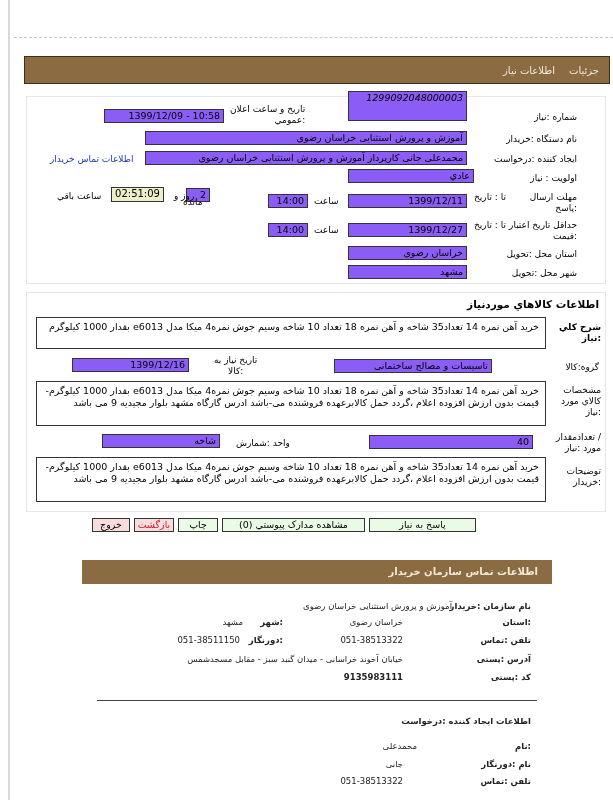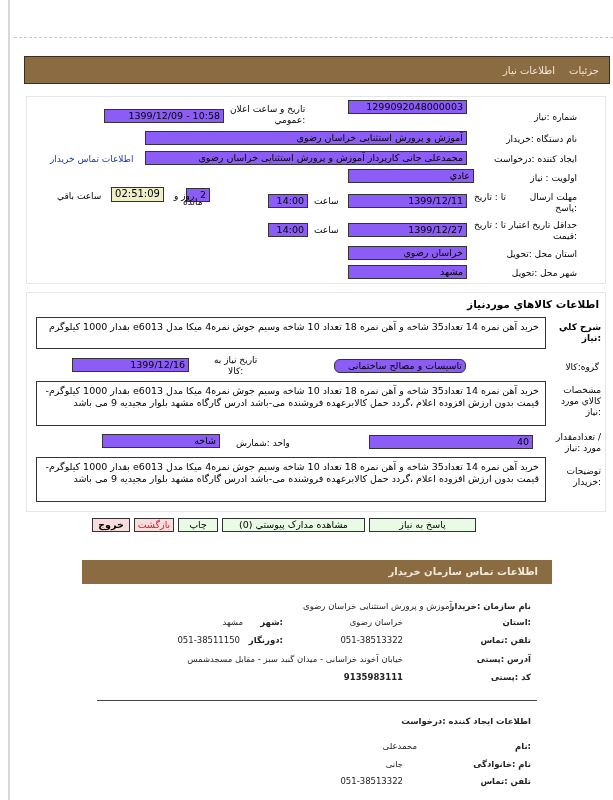--- a/index.html
+++ b/index.html
@@ -58,21 +58,21 @@
 <div class="top-dash"></div>
 
 <div class="tabbar">
   <span>جزئیات</span>
   <span>اطلاعات نیاز</span>
 </div>
 
 <div class="panel panel1"></div>
 
 <div class="lbl" style="right:36px; top:112px;">شماره :نیاز</div>
-<div class="box ltr" style="left:348px; top:100px; width:119px; height:14px;">1299092048000003</div>
+<div class="box ltr" style="left:348px; top:91px; width:119px; height:30px;font-style:italic;">1299092048000003</div>
 
 <div class="lbl" style="left:230px; top:104px;">
   <div>تاریخ و ساعت اعلان</div>
   <div>:عمومي</div>
 </div>
 <div class="box ltr" style="left:104px; top:109px; width:120px; height:14px;">1399/12/09 - 10:58</div>
 
 <div class="lbl" style="right:36px; top:134px;">نام دستگاه :خریدار</div>
 <div class="box rtl" style="left:145px; top:131px; width:322px; height:14px;">آموزش و پرورش استثنایی خراسان رضوی</div>
 
@@ -116,21 +116,21 @@
 <div class="panel panel2"></div>
 <div class="sec-title" style="right:14px; top:298px;">اطلاعات کالاهاي موردنیاز</div>
 
 <div class="lbl" style="right:12px; top:322px;font-weight:bold;">
   <div>شرح کلي</div>
   <div>:نیاز</div>
 </div>
 <div class="textarea" style="left:36px; top:317px; width:510px; height:32px;">خرید آهن نمره 14 تعداد35 شاخه و آهن نمره 18 تعداد 10 شاخه  وسیم جوش نمره4 میکا مدل e6013 بقدار 1000 کیلوگرم</div>
 
 <div class="lbl" style="right:14px; top:362px;">گروه:کالا</div>
-<div class="box rtl" style="left:334px; top:359px; width:132px; height:14px;border-radius:6px;">تاسیسات و مصالح ساختمانی</div>
+<div class="box rtl" style="left:334px; top:359px; width:158px; height:14px;">تاسیسات و مصالح ساختمانی</div>
 <div class="lbl" style="left:214px; top:355px; text-align:center;">
   <div>تاریخ  نیاز به</div>
   <div>:کالا</div>
 </div>
 <div class="box ltr" style="left:72px; top:358px; width:117px; height:14px;">1399/12/16</div>
 
 <div class="lbl" style="right:12px; top:385px;">
   <div>مشخصات</div>
   <div>کالاي مورد</div>
   <div>:نیاز</div>
@@ -148,21 +148,21 @@
 <div class="lbl" style="right:12px; top:466px;">
   <div>توضیحات</div>
   <div>:خریدار</div>
 </div>
 <div class="textarea" style="left:36px; top:457px; width:510px; height:45px;">خرید آهن نمره 14 تعداد35 شاخه و آهن نمره 18 تعداد 10 شاخه  وسیم جوش نمره4 میکا مدل e6013 بقدار 1000 کیلوگرم- قیمت بدون ارزش افزوده اعلام ،گردد حمل کالابرعهده فروشنده می-باشد ادرس گارگاه مشهد بلوار مجیدیه 9 می باشد</div>
 
 <div class="btn btn-green" style="left:369px; width:107px;">پاسخ به نیاز</div>
 <div class="btn btn-green" style="left:222px; width:143px;">مشاهده مدارک پیوستي (0)</div>
 <div class="btn btn-green" style="left:178px; width:40px;">چاپ</div>
 <div class="btn btn-red btn-red-text" style="left:134px; width:40px;">بازگشت</div>
-<div class="btn btn-red" style="left:92px; width:38px;font-weight:bold;">خروج</div>
+<div class="btn btn-red" style="left:92px; width:38px;">خروج</div>
 
 <div class="contact-bar">اطلاعات  تماس  سازمان خریدار</div>
 
 <div class="c-lbl" style="right:82px; top:601px;">نام  سازمان :خریدار</div>
 <div class="c-val" style="right:161px; top:601px;">آموزش و پرورش استثنایی خراسان رضوی</div>
 
 <div class="c-lbl" style="right:82px; top:617px;">:استان</div>
 <div class="c-val" style="right:210px; top:617px;">خراسان رضوی</div>
 <div class="c-lbl" style="right:330px; top:617px;">:شهر</div>
 <div class="c-val" style="right:370px; top:617px;">مشهد</div>
@@ -178,17 +178,17 @@
 <div class="c-lbl" style="right:82px; top:672px;">کد :پستی</div>
 <div class="c-val ltr" style="right:210px; top:672px;font-weight:bold;">9135983111</div>
 
 <div class="hr"></div>
 
 <div class="c-lbl" style="right:82px; top:716px;">اطلاعات ایجاد کننده :درخواست</div>
 
 <div class="c-lbl" style="right:82px; top:741px;">:نام</div>
 <div class="c-val" style="right:196px; top:741px;">محمدعلی</div>
 
-<div class="c-lbl" style="right:82px; top:759px;">نام :خانوادگی</div>
+<div class="c-lbl" style="right:82px; top:759px;">نام :دورنگار</div>
 <div class="c-val" style="right:210px; top:759px;">جانی</div>
 
 <div class="c-lbl" style="right:82px; top:776px;">تلفن :تماس</div>
 <div class="c-val ltr" style="right:210px; top:776px;">051-38513322</div>
 
 </body></html>

